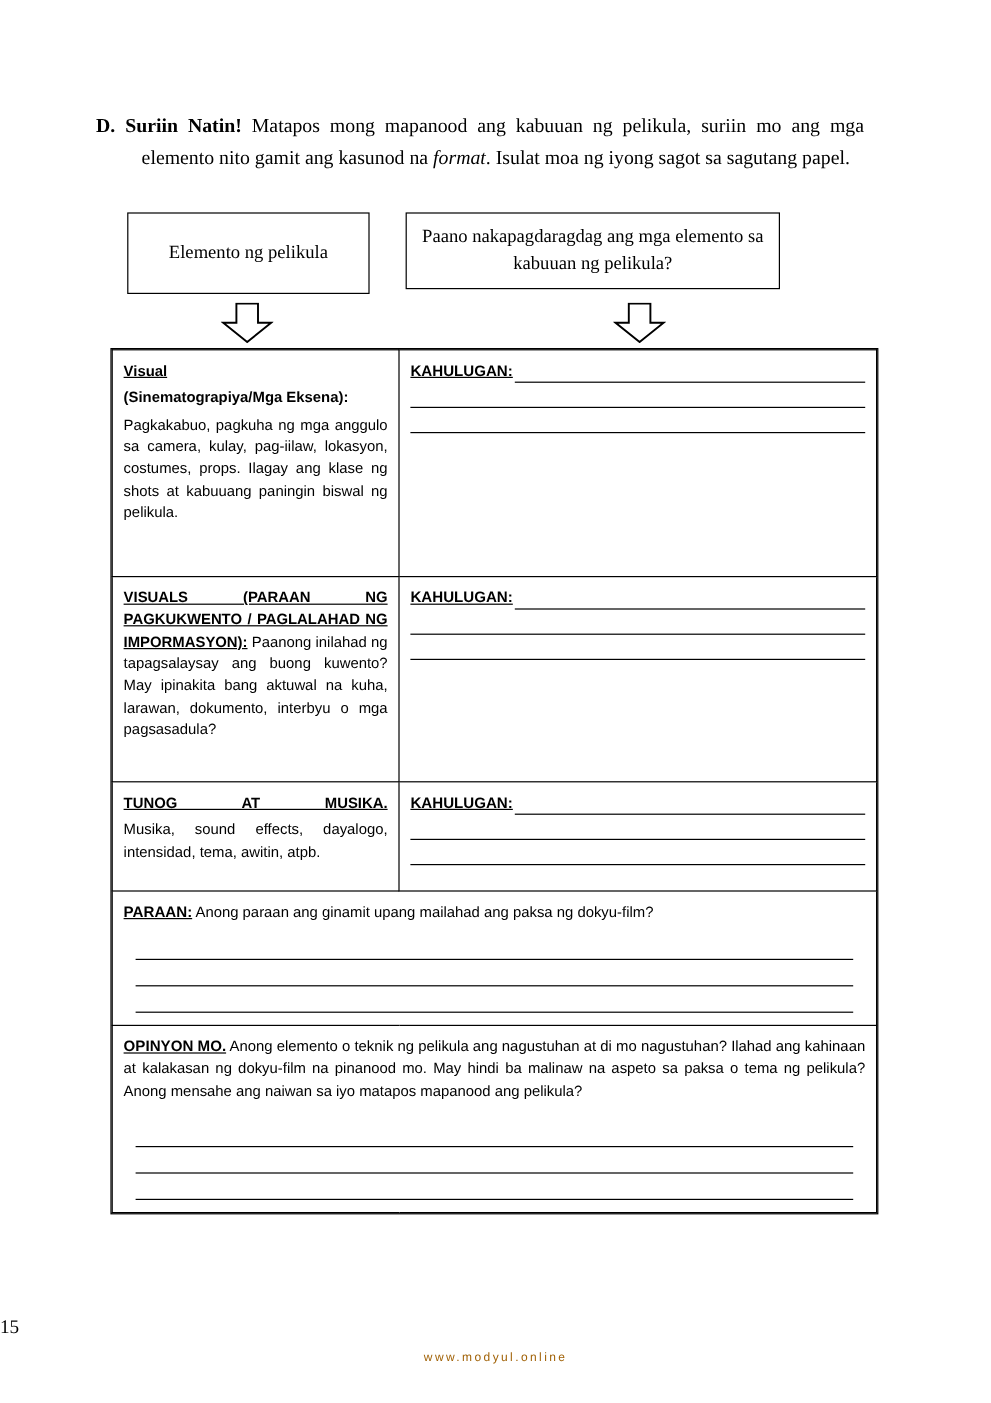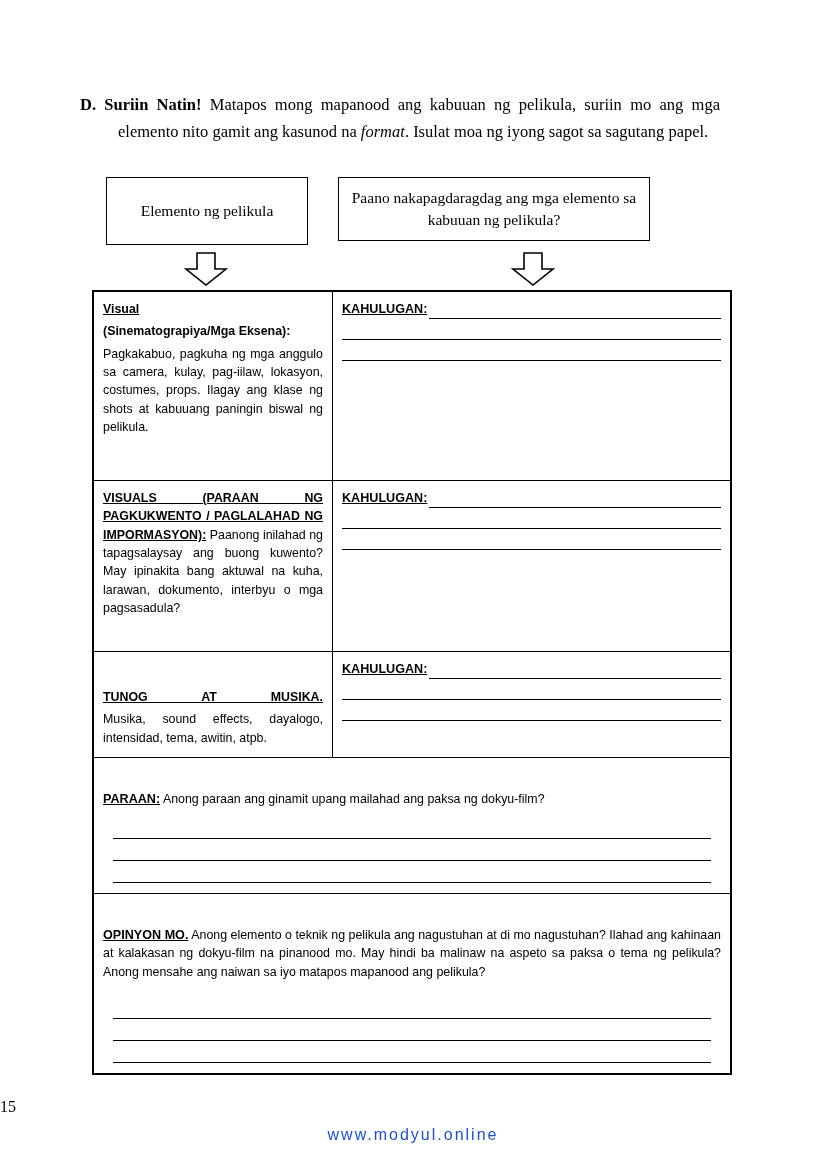--- a/index.html
+++ b/index.html
@@ -129,44 +129,44 @@
   .cell-title { margin-bottom: 4px; }
   .desc { margin: 0; }
 
   
   .full-cell { padding: 10px 12px 12px 12px; }
   .q-head {
     font-weight: bold;
     text-decoration: underline;
     font-size: 12.6px;
   }
-  .q-text { font-size: 12.4px; margin-top: 24px; }
+  .q-text { font-size: 12.4px; }
   .ans-lines { margin-top: 10px; padding: 0 10px; }
   .ans-lines .line { height: 19px; }
 
   
   .pageno {
     position: absolute;
     left: 0;
     right: 0;
     top: 1098px;
     text-align: left;
     font-family: "Liberation Serif", serif;
     font-size: 16px;
   }
   .watermark {
     position: absolute;
     left: 0;
     right: 0;
     top: 1126px;
     text-align: center;
     font-family: "Liberation Sans", sans-serif;
-    font-size: 16px;
+    font-size: 10px;
     letter-spacing: 2px;
-    color: #1d4ed8;
+    color: #a16207;
   }
 </style>
 </head>
 <body>
 
 <div class="page">
 
   <div class="intro">
     <span class="hang">
       <span class="lbl">D. Suriin Natin!</span><span> Matapos mong mapanood ang kabuuan ng pelikula, suriin mo ang mga elemento nito gamit ang kasunod na </span><i>format</i><span>. Isulat moa ng iyong sagot sa sagutang papel.</span>
@@ -225,21 +225,21 @@
             </div>
             <div class="line"></div>
             <div class="line"></div>
           </td>
         </tr>
 
 
         <tr>
           <td class="col-left">
             <div class="cell-title" style="text-align:justify;">
-              <span class="u b" style="display:block; text-align:justify; text-align-last:justify;margin-top:28px;">TUNOG AT MUSIKA.</span>
+              <span class="u b" style="display:block; text-align:justify; text-align-last:justify;">TUNOG AT MUSIKA.</span>
             </div>
             <p class="desc">Musika, sound effects, dayalogo, intensidad, tema, awitin, atpb.</p>
           </td>
           <td style="height:72px;">
             <div class="kah-wrap">
               <span class="kah">KAHULUGAN:</span>
               <span class="kah-line"></span>
             </div>
             <div class="line"></div>
             <div class="line"></div>

